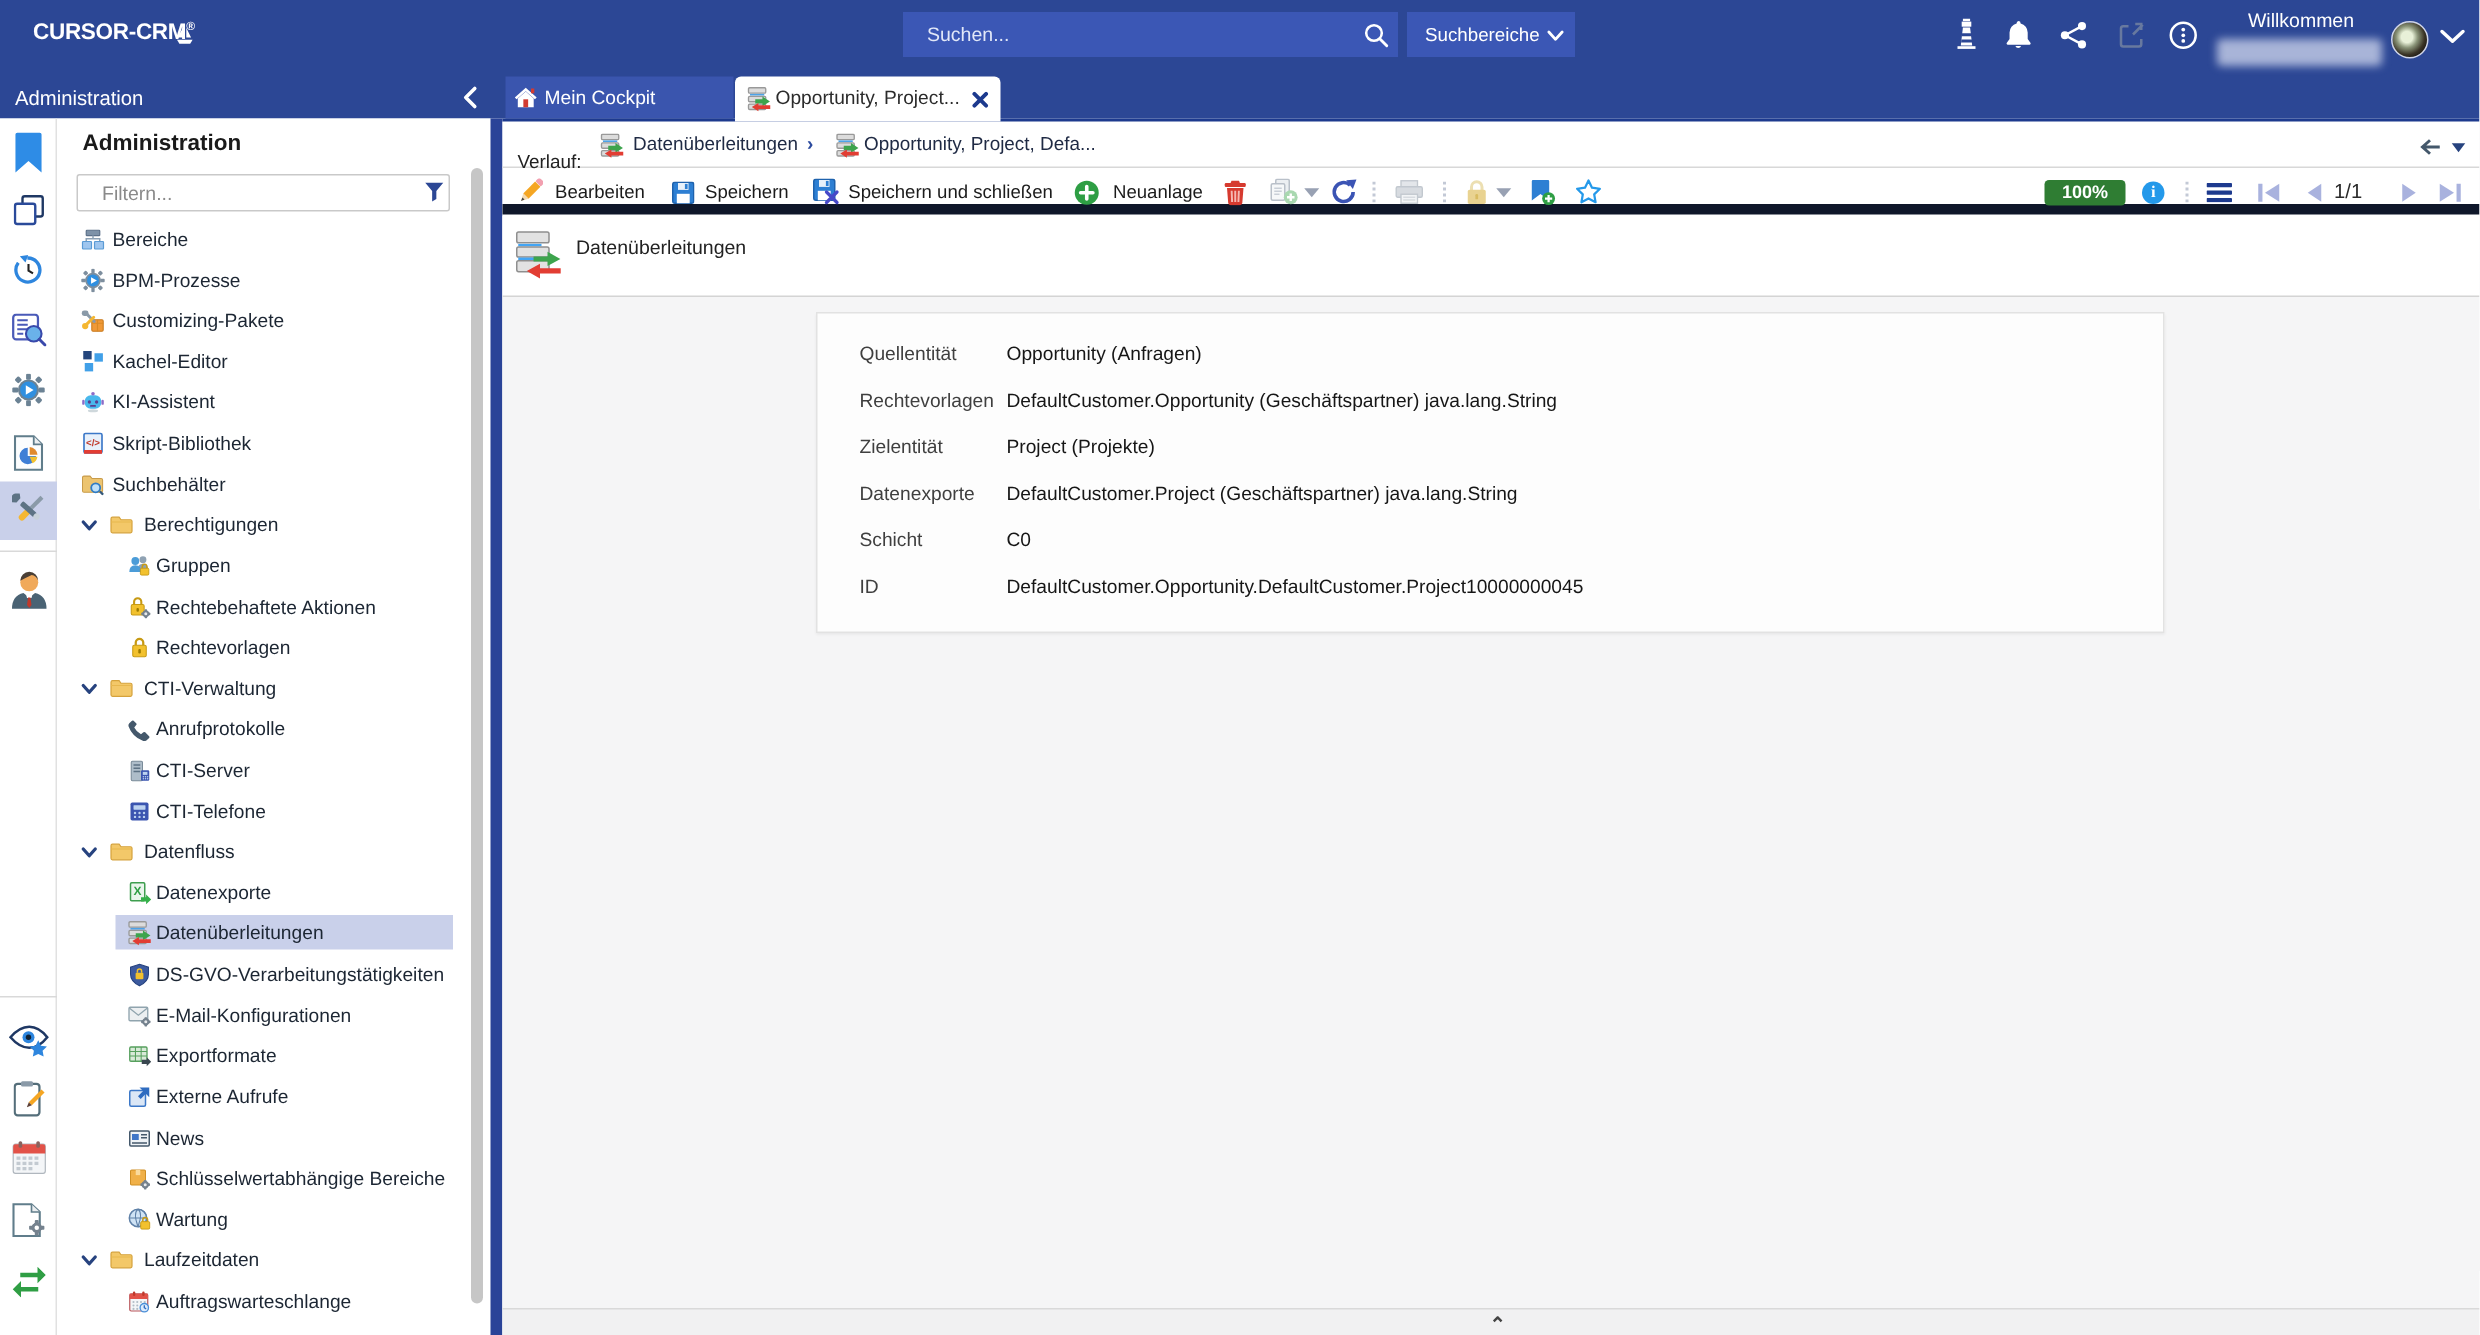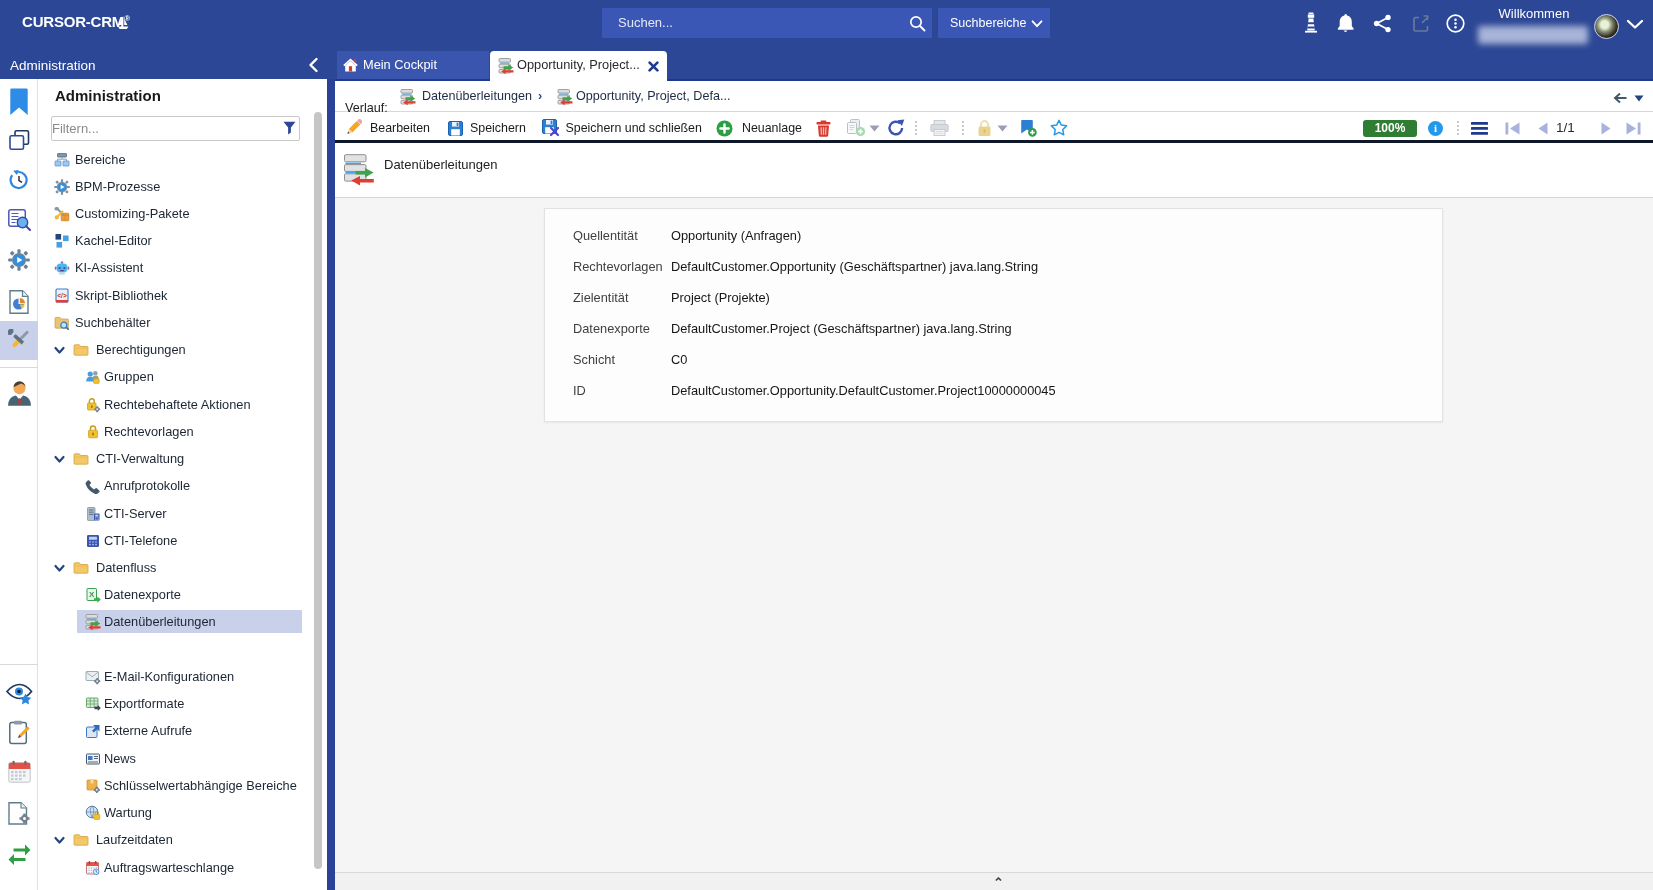--- a/index.html
+++ b/index.html
@@ -20,31 +20,31 @@
 .tab1 { left:337px; top:51px; width:152px; height:28px; background:#3a55ae; color:#fff; font-size:12.8px; line-height:28px; }
 .tab2 { left:490px; top:51px; width:177px; height:30px; background:#fff; color:#2b2b2b; font-size:12.8px; line-height:28px; border-radius:4px 4px 0 0; z-index:3; }
 #tabline { left:335px; top:79px; width:1318px; height:2px; background:#1d3a8e; z-index:2; }
 
 #rail { left:0; top:79px; width:38px; height:811px; background:#fff; border-right:1px solid #e1e1e1; }
 #railsel { left:0; top:321px; width:38px; height:39px; background:#c9d0ea; }
 
 #nav { left:38px; top:79px; width:289px; height:811px; background:#fff; overflow:hidden; }
 #admintitle { left:17px; top:8px; font-size:15px; font-weight:bold; color:#1a1a1a; }
 #filterbox { left:13px; top:37px; width:249px; height:25px; border:1px solid #c9c9c9; border-radius:2px; background:#fff; }
-#filterbox span { position:absolute; left:0; top:4px; color:#8a8a8a; font-size:13px; }
+#filterbox span { position:absolute; left:16px; top:4px; color:#8a8a8a; font-size:13px; }
 .navitem { position:absolute; height:24px; font-size:12.8px; color:#1c2633; line-height:24px; white-space:nowrap; }
 .navitem .ic { position:absolute; top:4px; width:16px; height:16px; }
 #navhl { left:39px; top:531px; width:225px; height:23px; background:#c9d0ea; }
 #navscroll { left:276px; top:33px; width:8px; height:757px; background:#c6c6c6; border-radius:4px; }
 
 #vdivider { left:327px; top:79px; width:8px; height:811px; background:#2a4398; }
 
 #content { left:335px; top:81px; width:1318px; height:809px; background:#fff; }
 #verlaufrow { left:0; top:0; width:1318px; height:31px; border-bottom:1px solid #d8d8d8; font-size:12.6px; color:#222; }
-#toolbar { left:0; top:32px; width:1318px; height:30px; border-bottom:3px solid #0f172a; font-size:12.4px; color:#1b1b1b; }
+#toolbar { left:0; top:32px; width:1318px; height:30px; border-bottom:7px solid #0f172a; font-size:12.4px; color:#1b1b1b; }
 .titlebox { left:0; top:63px; width:1318px; height:54px; border-bottom:1px solid #d4d4d4; background:#fff; }
 #grayarea { left:0; top:117px; width:1318px; height:674px; background:#f5f5f6; }
 #formbox { left:209px; top:10px; width:899px; height:214px; background:#fdfdfd; border:1px solid #e2e2e2; box-shadow:0 1px 2px rgba(0,0,0,0.06); }
 .flabel { position:absolute; left:28px; font-size:12.8px; color:#3f3f3f; }
 .fvalue { position:absolute; left:126px; font-size:12.8px; color:#161616; }
 #footer { left:0; top:791px; width:1318px; height:18px; background:#f1f1f2; border-top:1px solid #d9d9d9; }
 #footchev { left:658px; top:2px; font-size:13px; color:#444; font-weight:bold; }
 .tbtext { position:absolute; top:0; height:30px; line-height:30px; }
 svg { display:block; }
 .vlink { color:#1f2a44; }
@@ -252,20 +252,27 @@
 <div class="navitem" style="left:0;top:531.4px"><span class="ic" style="left:47px">
         <svg width="16" height="17" viewBox="0 0 16 17">
           <rect x="1" y="0.5" width="11.5" height="3.6" rx="0.8" fill="#dcdcdc" stroke="#999" stroke-width="0.9"></rect>
           <rect x="2" y="4.6" width="9.5" height="1.1" fill="#4da3e8"></rect>
           <rect x="1" y="6.2" width="11.5" height="3.6" rx="0.8" fill="#dcdcdc" stroke="#999" stroke-width="0.9"></rect>
           <rect x="1" y="11.4" width="11.5" height="3.6" rx="0.8" fill="#dcdcdc" stroke="#999" stroke-width="0.9"></rect>
           <polygon points="5.5,8.2 10.3,8.2 10.3,6.4 15.3,9.6 10.3,12.8 10.3,11 5.5,11" fill="#3da44d"></polygon>
           <polygon points="15.5,12.2 7.6,12.2 7.6,10.6 3.2,13.4 7.6,16.2 7.6,14.6 15.5,14.6" fill="#e23d33"></polygon>
         </svg>
       </span><span style="margin-left:66px">Datenüberleitungen</span></div>
+<div class="navitem" style="left:0;top:558.6px"><span class="ic" style="left:47px">
+        <svg width="16" height="16" viewBox="0 0 16 16">
+          <path d="M8 0.8 l6 2 v4.5 q0 5 -6 7.9 q-6 -2.9 -6 -7.9 V2.8 z" fill="#3c5a9e" stroke="#27437f" stroke-width="0.7"></path>
+          <rect x="5.4" y="6.5" width="5.2" height="4.4" rx="0.7" fill="#f2c12e"></rect>
+          <path d="M6.6 6.5 V5.4 a1.4 1.4 0 0 1 2.8 0 V6.5" stroke="#f2c12e" stroke-width="1" fill="none"></path>
+        </svg>
+      </span><span style="margin-left:66px">DS-GVO-Verarbeitungstätigkeiten</span></div>
 <div class="navitem" style="left:0;top:585.9px"><span class="ic" style="left:47px">
         <svg width="16" height="16" viewBox="0 0 16 16">
           <rect x="1" y="2.5" width="12.5" height="9" rx="0.8" fill="#eceff1" stroke="#90a4ae" stroke-width="0.9"></rect>
           <path d="M1.4 3.2 l5.85 4.6 5.85 -4.6" fill="none" stroke="#90a4ae" stroke-width="0.9"></path>
           <g fill="#75828e">
             <circle cx="12.2" cy="12.2" r="2.3"></circle>
             <rect x="11.3" y="9.1" width="1.8" height="6.2" rx="0.5"></rect>
             <rect x="9.1" y="11.3" width="6.2" height="1.8" rx="0.5"></rect>
             <rect x="10.1" y="10.1" width="4.2" height="4.2" rx="0.5" transform="rotate(45 12.2 12.2)"></rect>
           </g>

